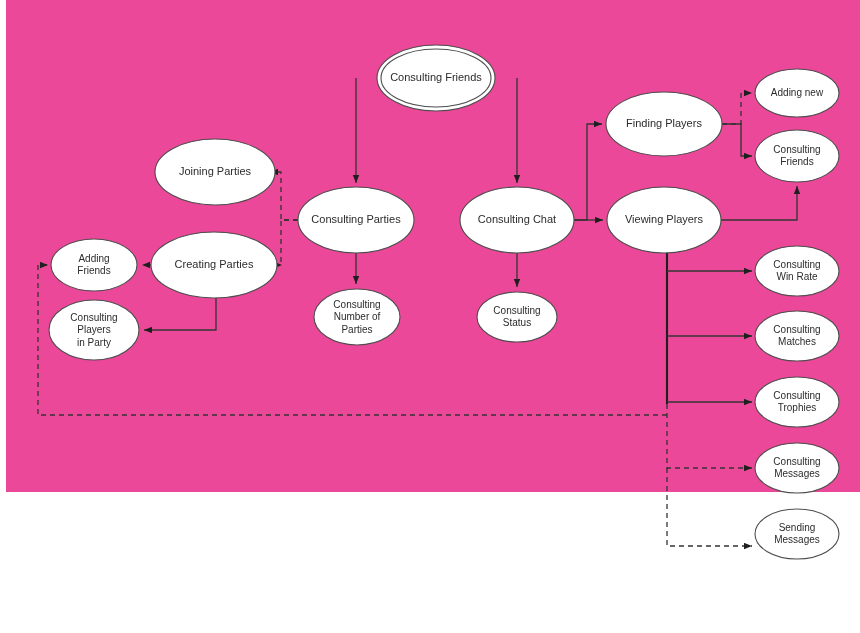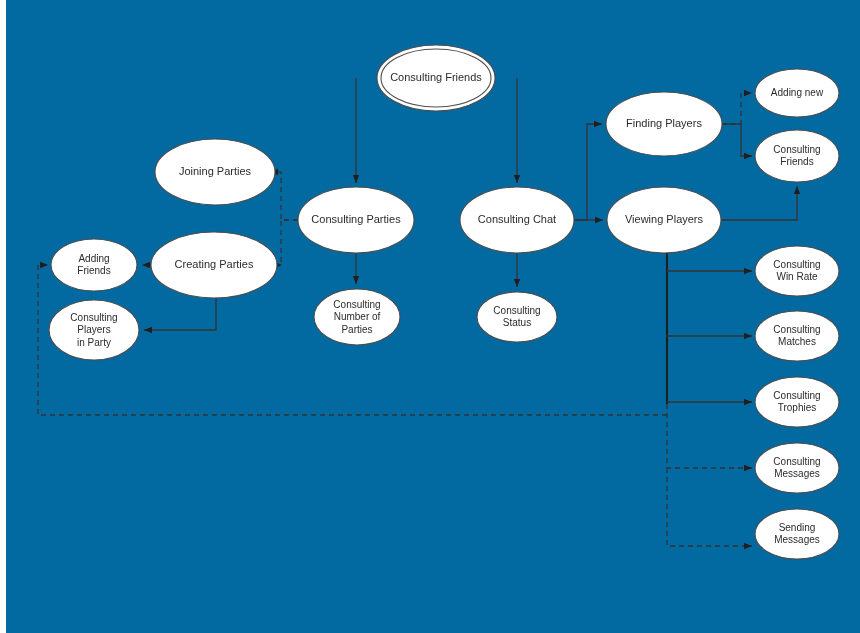--- a/index.html
+++ b/index.html
@@ -4,22 +4,22 @@
 <style>
   html,body{margin:0;padding:0;}
   body{
     width:860px;height:633px;
     background:#ffffff;
     font-family:"Liberation Sans", sans-serif;
     overflow:hidden;
   }
   #canvas{
     position:relative;
-    width:860px;height:633px;
-    background:#0369a1;
+    width:860px;height:492px;
+    background:#ec4899;
     border-left:6px solid #ffffff;
     box-sizing:border-box;
   }
   svg#diagram{display:block;width:854px;height:633px;}
   .node-ellipse{
     fill:#ffffff;
     stroke:#4d4d4d;
     stroke-width:1.1;
   }
   .node-ellipse-outer{

